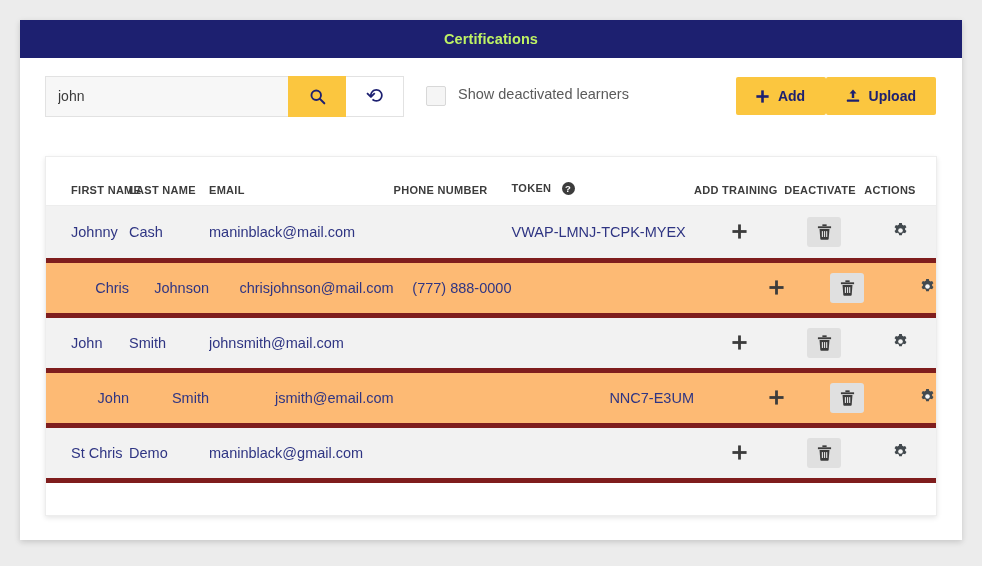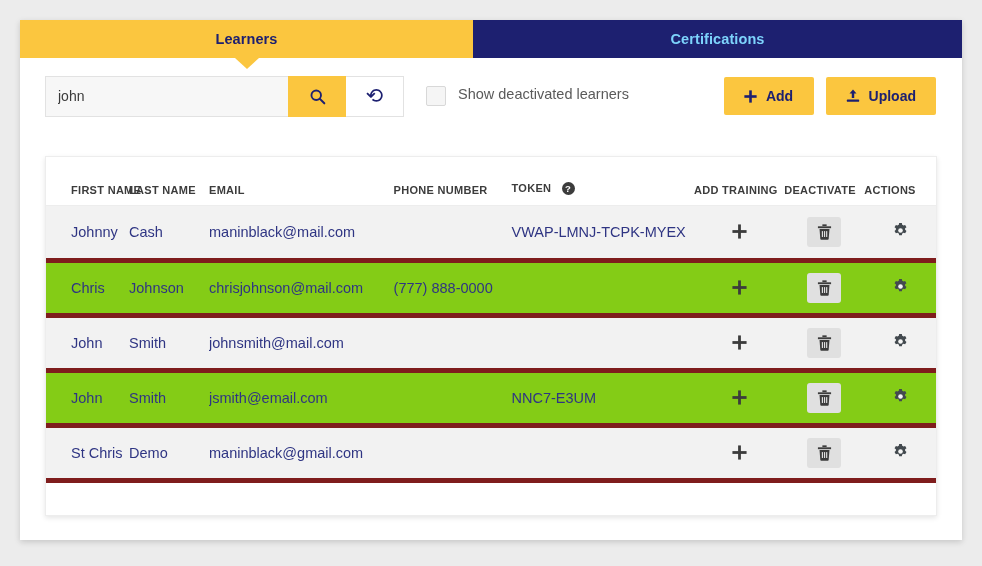--- a/index.html
+++ b/index.html
@@ -43,21 +43,21 @@
   }
   .tab-active {
     flex: 0 0 453px;
     background: #fbc63f;
     color: #1d2070;
     position: relative;
   }
   .tab-inactive {
     flex: 1 1 auto;
     background: #1d2070;
-    color: #7dd3fc;
+    color: #bef264;
   }
   .tab-arrow {
     position: absolute;
     left: 50%;
     bottom: -11px;
     transform: translateX(-50%);
     width: 0; height: 0;
     border-left: 12px solid transparent;
     border-right: 12px solid transparent;
     border-top: 11px solid #fbc63f;
@@ -126,21 +126,20 @@
   }
   .checkbox-label {
     margin-left: 12px;
     font-size: 14.5px;
     color: #5a5a5a;
   }
 
   .actions-right {
     margin-left: auto;
     display: flex;
-    gap: 12px;
   }
   .btn-yellow {
     height: 38px;
     min-width: 90px;
     padding: 0 20px;
     background: #fbc63f;
     border: none;
     border-radius: 2px;
     color: #1d2070;
     font-family: "Liberation Sans", sans-serif;
@@ -185,21 +184,21 @@
     font-size: 14.5px;
     color: #2f3583;
     height: 55px;
     padding: 0;
     vertical-align: middle;
     white-space: nowrap;
     overflow: hidden;
     text-overflow: ellipsis;
   }
   tbody tr.shaded td { background: #f2f2f2; }
-  tbody tr.plain  td { background: #84cc16; }
+  tbody tr.plain  td { background: #fdba74; text-align: right; }
   tbody tr td { border-bottom: 5px solid #7f1d1d; }
 
   td.token-cell, th.token-col { color: #6a6a6a; font-size: 13.5px; }
 
   .c-pad-left { padding-left: 25px !important; }
 
   .th-center, .td-center { text-align: center; }
 
   .help-badge {
     display: inline-flex;
@@ -244,24 +243,20 @@
     justify-content: center;
   }
 </style>
 </head>
 <body>
 
 <div class="page">
   <div class="panel">
 
     <div class="tabs">
-      <div class="tab tab-active">
-        <span>Learners</span>
-        <span class="tab-arrow"></span>
-      </div>
       <div class="tab tab-inactive">
         <span>Certifications</span>
       </div>
     </div>
 
     <div class="toolbar">
 
       <div class="search-group">
         <input class="search-input" type="text" value="john" style="">
         <button class="btn-search">

